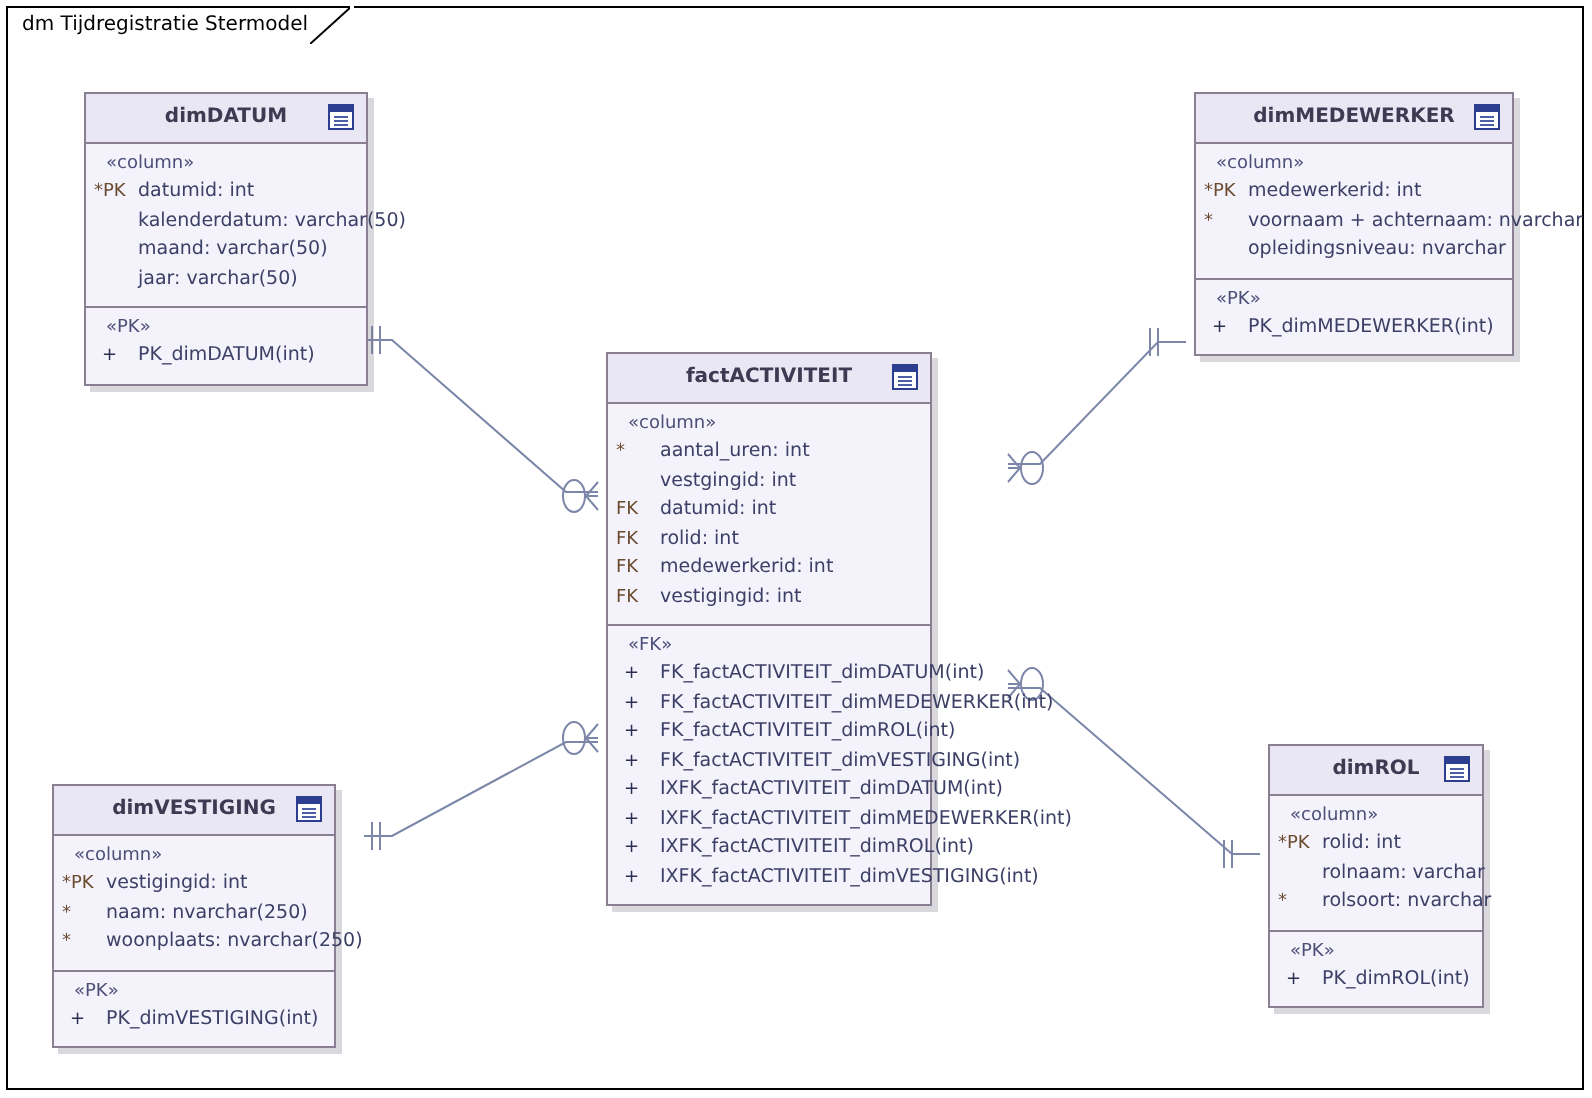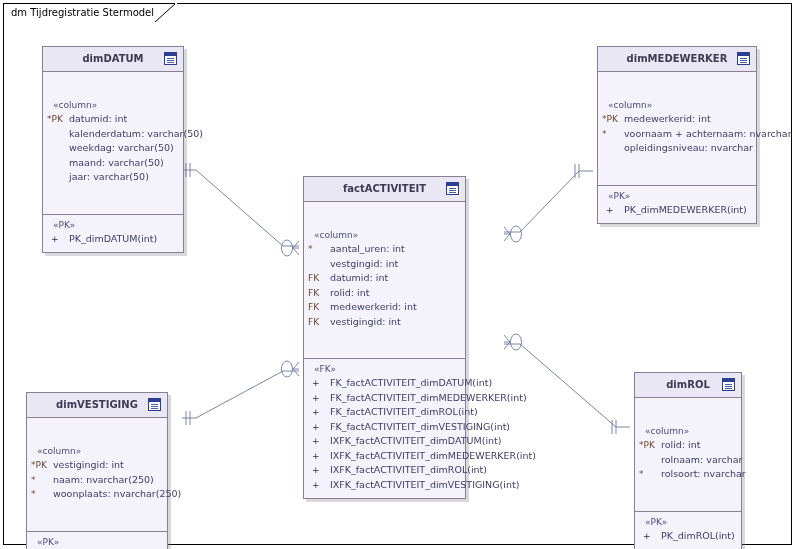--- a/index.html
+++ b/index.html
@@ -48,21 +48,21 @@
     position:absolute;right:6px;top:5px;width:13px;height:13px;
     box-sizing:border-box;border:1px solid #2c3e8f;background:#ffffff;
   }
   .tbl .hdr .ic i{
     display:block;position:absolute;left:0;top:0;right:0;height:3px;background:#2c3e8f;
   }
   .tbl .hdr .ic u{
     display:block;position:absolute;left:2px;right:2px;height:1px;background:#4a5fa8;
     text-decoration:none;
   }
-  .tbl .sect{padding:5px 0 6px 0;margin-top:23px;}
+  .tbl .sect{padding:5px 0 6px 0;}
   .tbl .sect + .sect{border-top:1px solid #8a7f92;}
   .tbl .stereo{padding:0 0 2px 10px;font-size:9px;color:#4b4f78;white-space:nowrap;}
   .tbl .row{
     display:flex;align-items:baseline;white-space:nowrap;line-height:14.5px;height:14.5px;
   }
   .tbl .mk{
     width:26px;flex:0 0 26px;text-align:left;padding-left:4px;box-sizing:border-box;
     font-size:9px;color:#6b4a2f;
   }
   .tbl .mk.pk{color:#6b4a2f;letter-spacing:0;}
@@ -133,24 +133,20 @@
     </div>
     <div class="sect">
       <div class="stereo">«column»</div>
       <div class="row">
         <span class="mk pk">*PK</span>
         <span class="nm">datumid: int</span>
         </div>
       <div class="row">
         <span class="mk"></span>
         <span class="nm">kalenderdatum: varchar(50)</span>
-        </div>
-      <div class="row">
-        <span class="mk"></span>
-        <span class="nm">weekdag: varchar(50)</span>
         </div>
       <div class="row">
         <span class="mk"></span>
         <span class="nm">maand: varchar(50)</span>
         </div>
       <div class="row">
         <span class="mk"></span>
         <span class="nm">jaar: varchar(50)</span>
         </div>
     </div>

